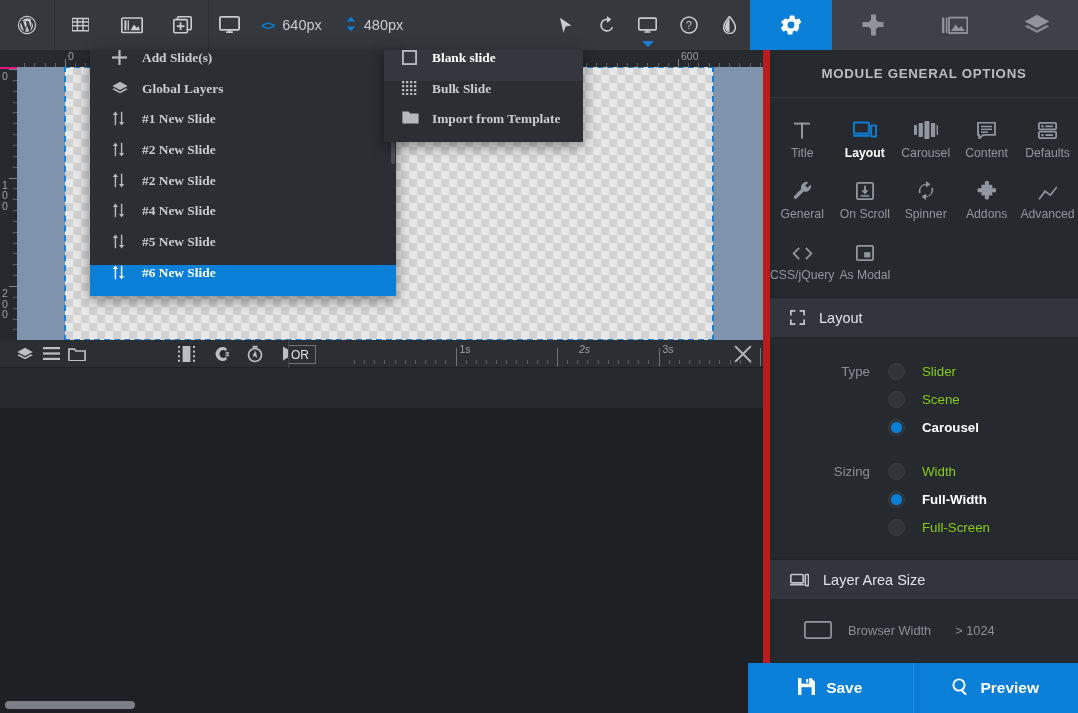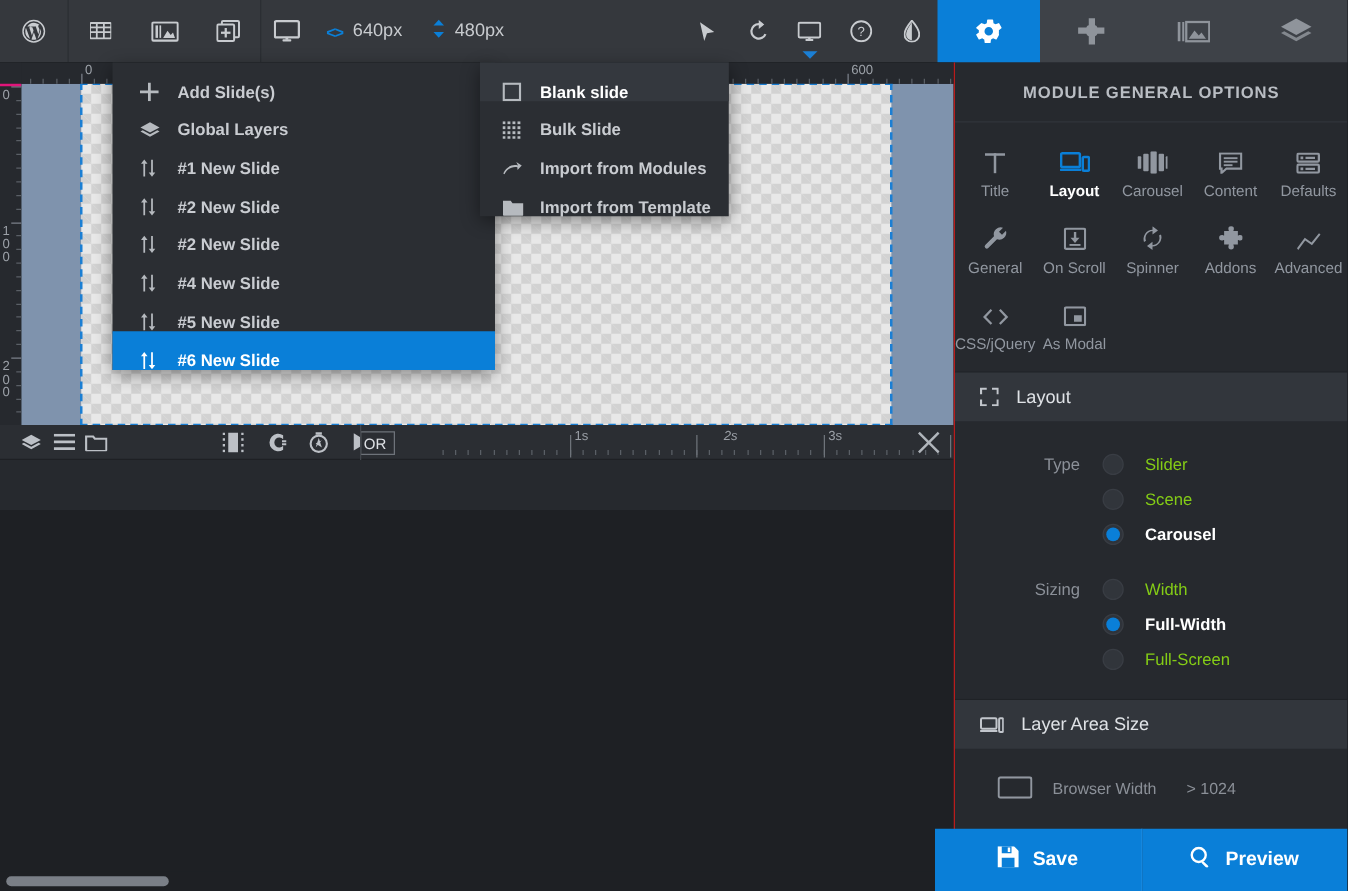--- a/index.html
+++ b/index.html
@@ -94,23 +94,24 @@
     outline-offset: -1px;
   }
 
   
   .menu-main {
     position: absolute; left: 90px; top: 50px; width: 306px;
     background: #2b2e33; z-index: 40;
     box-shadow: 0 4px 14px rgba(0,0,0,.45);
   }
   .menu-item {
-    display: flex; align-items: flex-end; height: 30.7px;
+    display: flex; align-items: flex-start; height: 30.7px;
     padding-left: 22px; color: #c9ccd1; font-size: 13.4px; font-weight: bold;
     cursor: default;
+    font-family: Liberation Serif, serif;
   }
   .menu-item .mi-ic {
     width: 30px; display: flex; align-items: center; justify-content: flex-start;
     color: #b6babf; flex-shrink: 0;
   }
   .menu-item.active { background: #0a7fd8; color: #fff; }
   .menu-item.active .mi-ic { color: #fff; }
   .menu-scroll {
     position: absolute; right: 1px; top: 4px; width: 4px; height: 110px;
     background: #4c5056; border-radius: 2px;
@@ -181,21 +182,21 @@
   }
   .hscroll-thumb {
     position: absolute; left: 5px; top: 4px; width: 130px; height: 8px;
     background: #7a7f87; border-radius: 4px;
   }
 
   
   .panel {
     position: absolute; left: 763px; top: 50px; width: 315px; height: 628px;
     background: #26292e; overflow: hidden;
-    border-left: 1px solid #b91c1c;
+    border-left: 7px solid #b91c1c;
   }
   .panel-title {
     height: 48px; display: flex; align-items: center; justify-content: center;
     color: #b9bdc3; font-size: 13.3px; font-weight: bold; letter-spacing: 0.7px;
     border-bottom: 1px solid #31353b;
   }
   .tabs-grid {
     display: grid; grid-template-columns: repeat(5, 1fr);
     padding: 10px 0 6px 0;
   }
@@ -613,28 +614,20 @@
               <rect x="4" y="12" width="2.3" height="2.3"></rect>
               <rect x="8" y="12" width="2.3" height="2.3"></rect>
               <rect x="12" y="12" width="2.3" height="2.3"></rect>
             </g>
           </svg>
         </span>
         <span>Bulk Slide</span>
       </div>
       <div class="menu-item">
         <span class="mi-ic">
-          <svg width="16" height="13" viewBox="0 0 16 13">
-            <path d="M0.6 9.8 C3 4.2 8 2.2 12.4 3.4 L11 0.6 L15.4 3.4 L12 7 L11.9 4.8 C8.4 4 4 5.6 1.6 10.4 Z"></path>
-          </svg>
-        </span>
-        <span>Import from Modules</span>
-      </div>
-      <div class="menu-item">
-        <span class="mi-ic">
           <svg width="17" height="13" viewBox="0 0 17 13">
             <path d="M0.4 0.6h6.2l1.4 2h8.6v9.4a.6.6 0 01-.6.6H1a.6.6 0 01-.6-.6z"></path>
           </svg>
         </span>
         <span>Import from Template</span>
       </div>
     </div>
 
   <div class="timeline">
     <div class="tl-toolbar">

